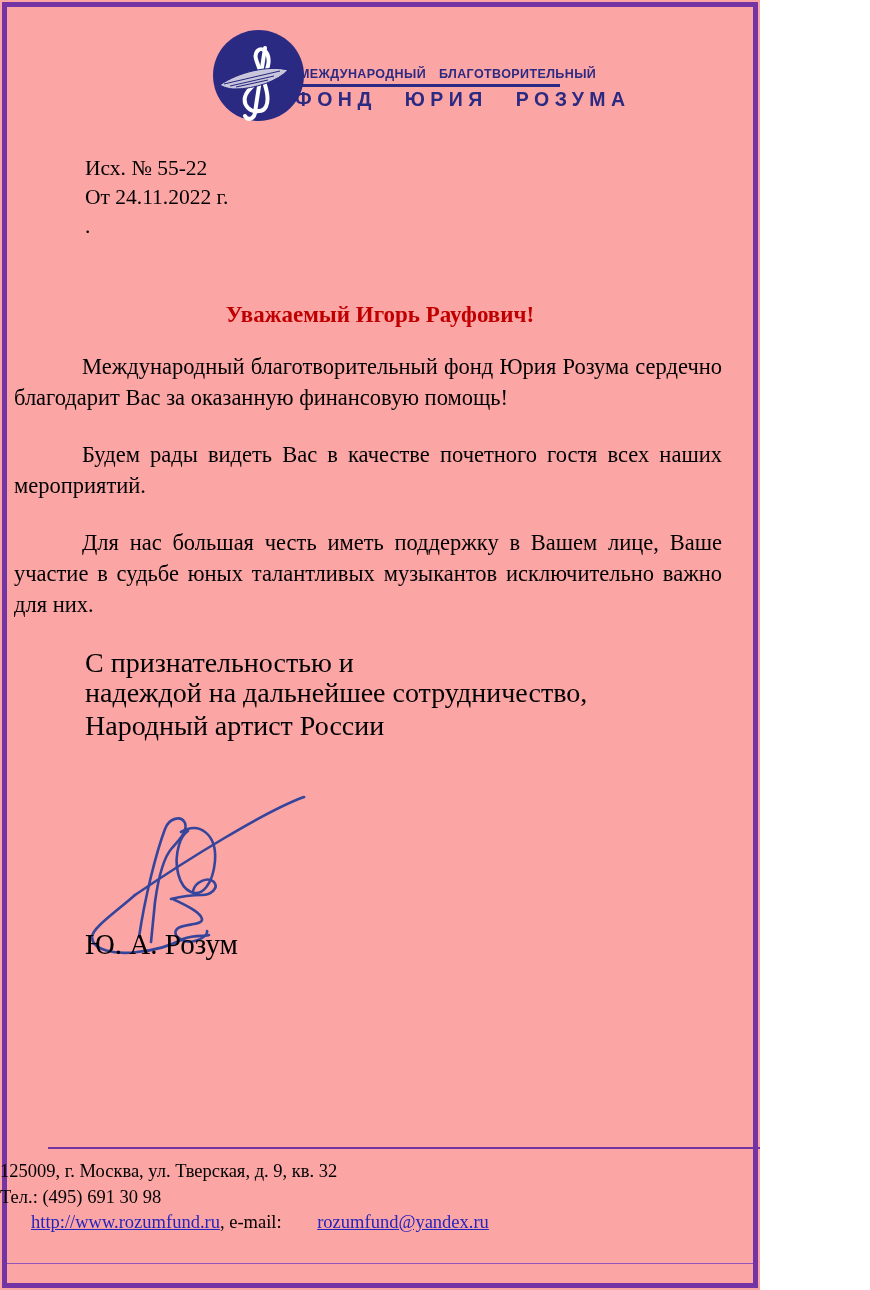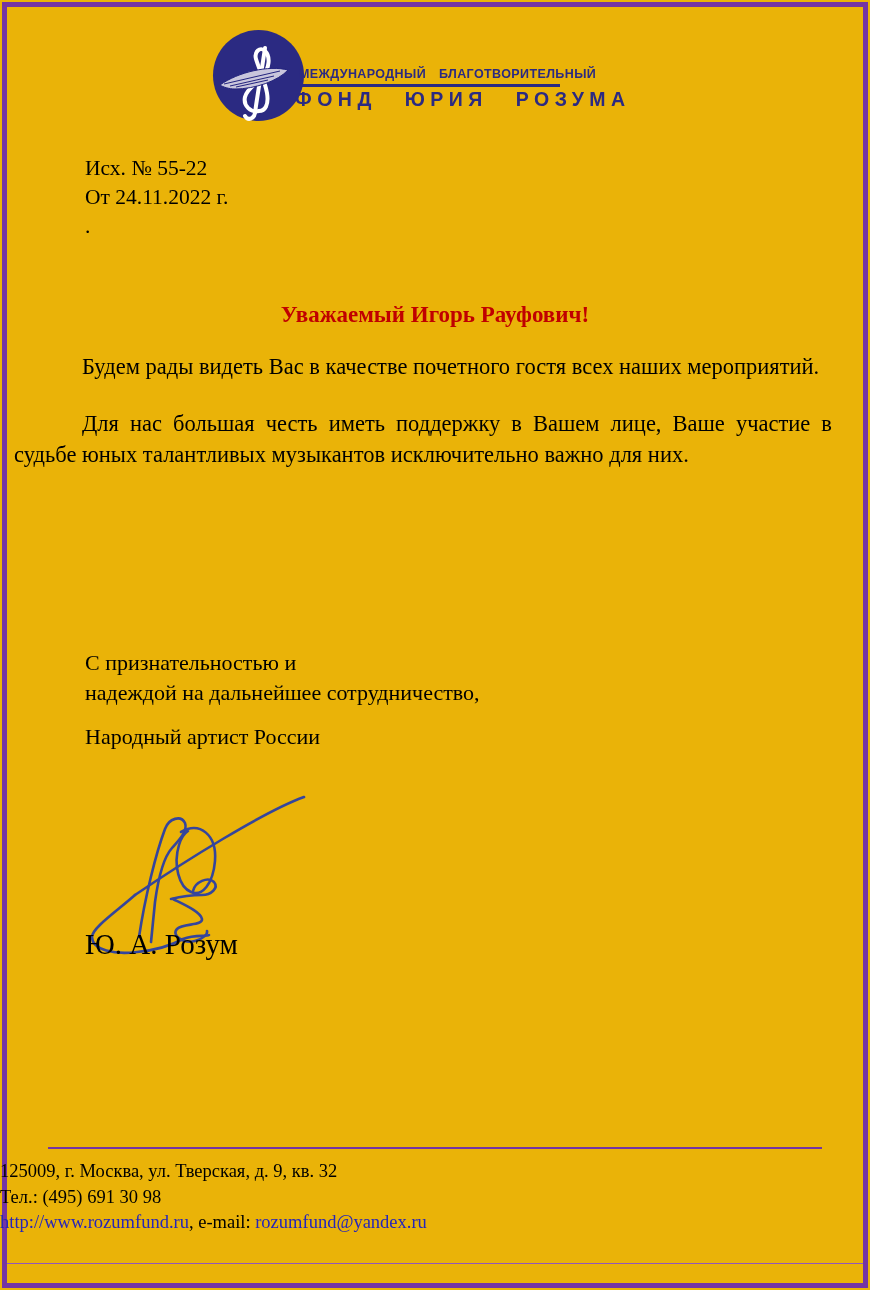--- a/index.html
+++ b/index.html
@@ -1,19 +1,19 @@
 <!DOCTYPE html>
 <html lang="ru" style="--frame: #7434a4; --frame-light: #9257bb; --navy: #2b2a82; --heading-red: #c00000; --link-blue: #2525bb; --ink-blue: #35459c;"><head>
 <meta charset="utf-8">
 <style>
   html,body{margin:0;padding:0;background:#ffffff;}
   .page{
     position:relative;
-    width:870px;height:1290px;
-    background:#eab308;
+    width:760px;height:1290px;
+    background:#fca5a5;
     overflow:hidden;
     font-family:"Liberation Serif", serif;
     color:#000;
   }
   
   .frame-outer{
     position:absolute;top:2px;left:2px;right:6px;bottom:26px;
     border:1.5px solid var(--frame-light,#9257bb);
     pointer-events:none;
   }
@@ -55,39 +55,41 @@
 
   
   .body-text{position:absolute;left:14px;right:38px;top:351px;}
   .body-text p{
     margin:0 0 26px 0;
     font-size:22.5px;line-height:31px;
     text-align:justify;text-indent:68px;
   }
 
   
-  .closing{position:absolute;left:85px;top:648px;font-size:22px;line-height:30px;}
-  .closing .last{margin-top:14px;}
+  .closing{position:absolute;left:85px;top:648px;font-size:28px;line-height:30px;}
+  .closing .last{margin-top:3px;}
 
   
   .signature{position:absolute;left:55px;top:785px;}
   .signer-name{position:absolute;left:85px;top:928px;font-size:29px;}
 
   
   .footer-rule{
     position:absolute;left:48px;top:1147px;width:774px;height:2px;
     background:var(--frame,#7434a4);
   }
   .footer-text{
     position:absolute;left:0;right:0;top:1159px;
     text-align:left;font-size:18.5px;line-height:25.5px;
   }
   .footer-text a{
     color:var(--link-blue,#2525bb);
+    text-decoration:underline;
     cursor:pointer;
+    margin-left:31px;
   }
 </style>
 </head>
 <body>
 
 <div class="page">
 
   <div class="frame-outer"></div>
   <div class="frame-inner"></div>
 
@@ -108,20 +110,21 @@
 
   <div class="ref-left">
     <div>Исх. № 55-22</div>
     <div>От 24.11.2022 г.</div>
     <div>.</div>
   </div>
 
   <h1 class="salutation">Уважаемый Игорь Рауфович!</h1>
 
   <div class="body-text">
+    <p>Международный благотворительный фонд Юрия Розума сердечно благодарит Вас за оказанную финансовую помощь!</p>
     <p>Будем рады видеть Вас в качестве почетного гостя всех наших мероприятий.</p>
     <p>Для нас большая честь иметь поддержку в Вашем лице, Ваше участие в судьбе юных талантливых музыкантов исключительно важно для них.</p>
   </div>
 
   <div class="closing">
     <div>С признательностью и</div>
     <div>надеждой на дальнейшее сотрудничество,</div>
     <div class="last">Народный артист России</div>
   </div>
 

